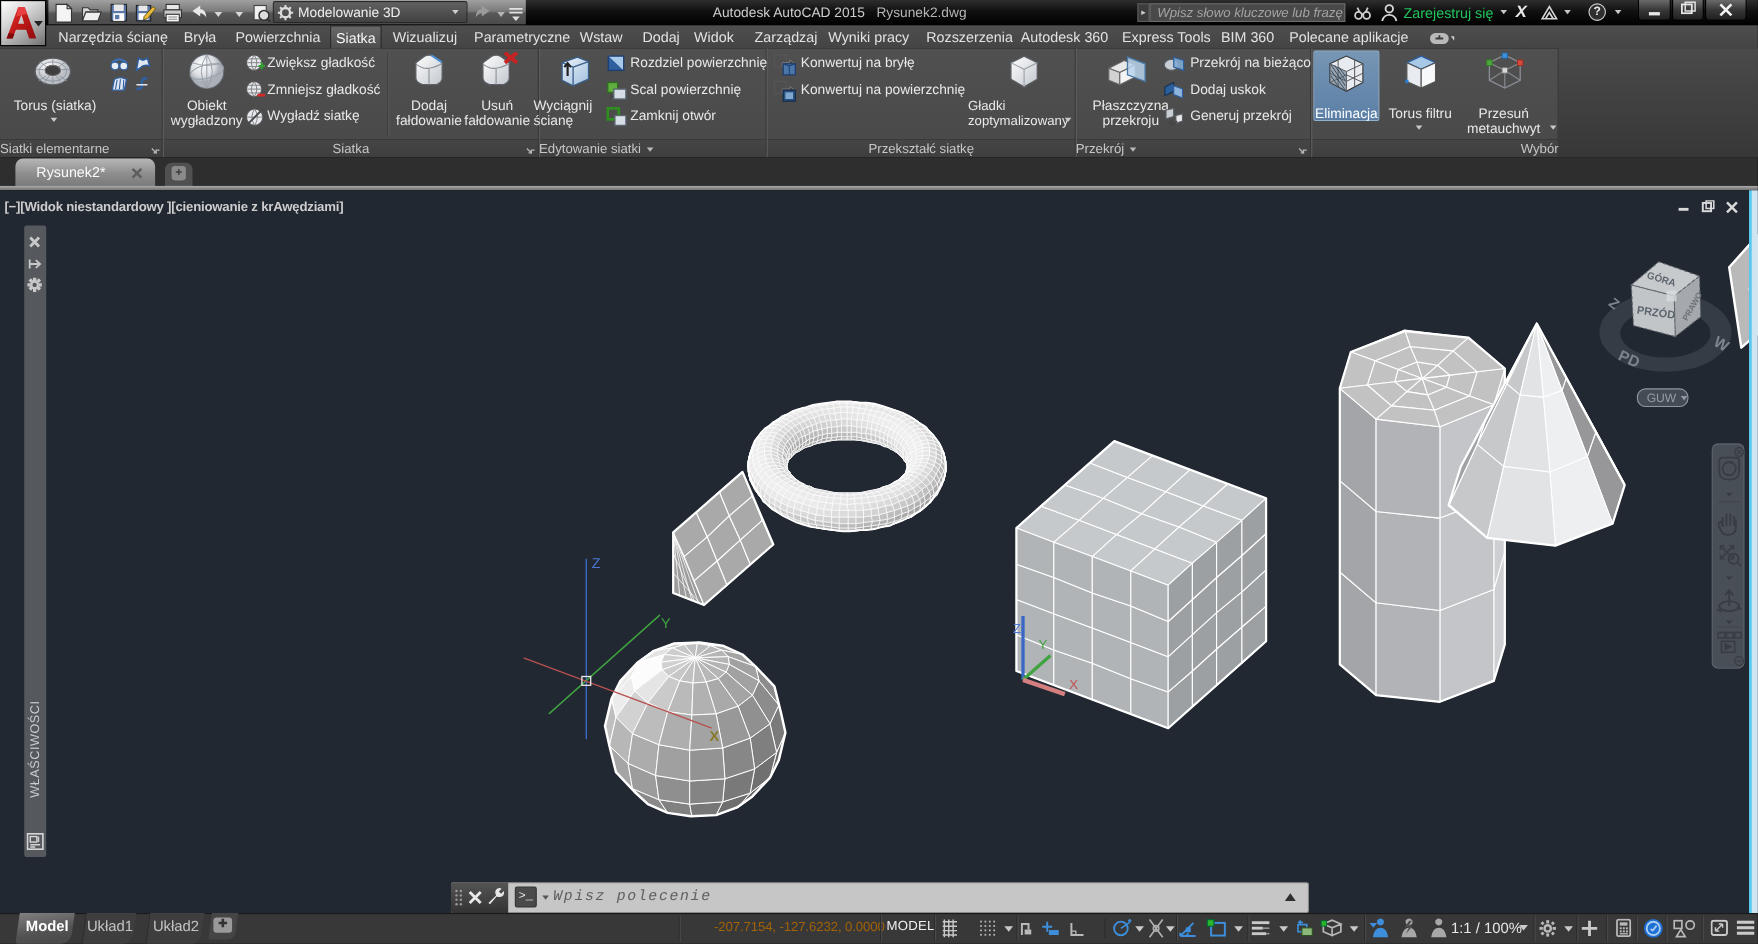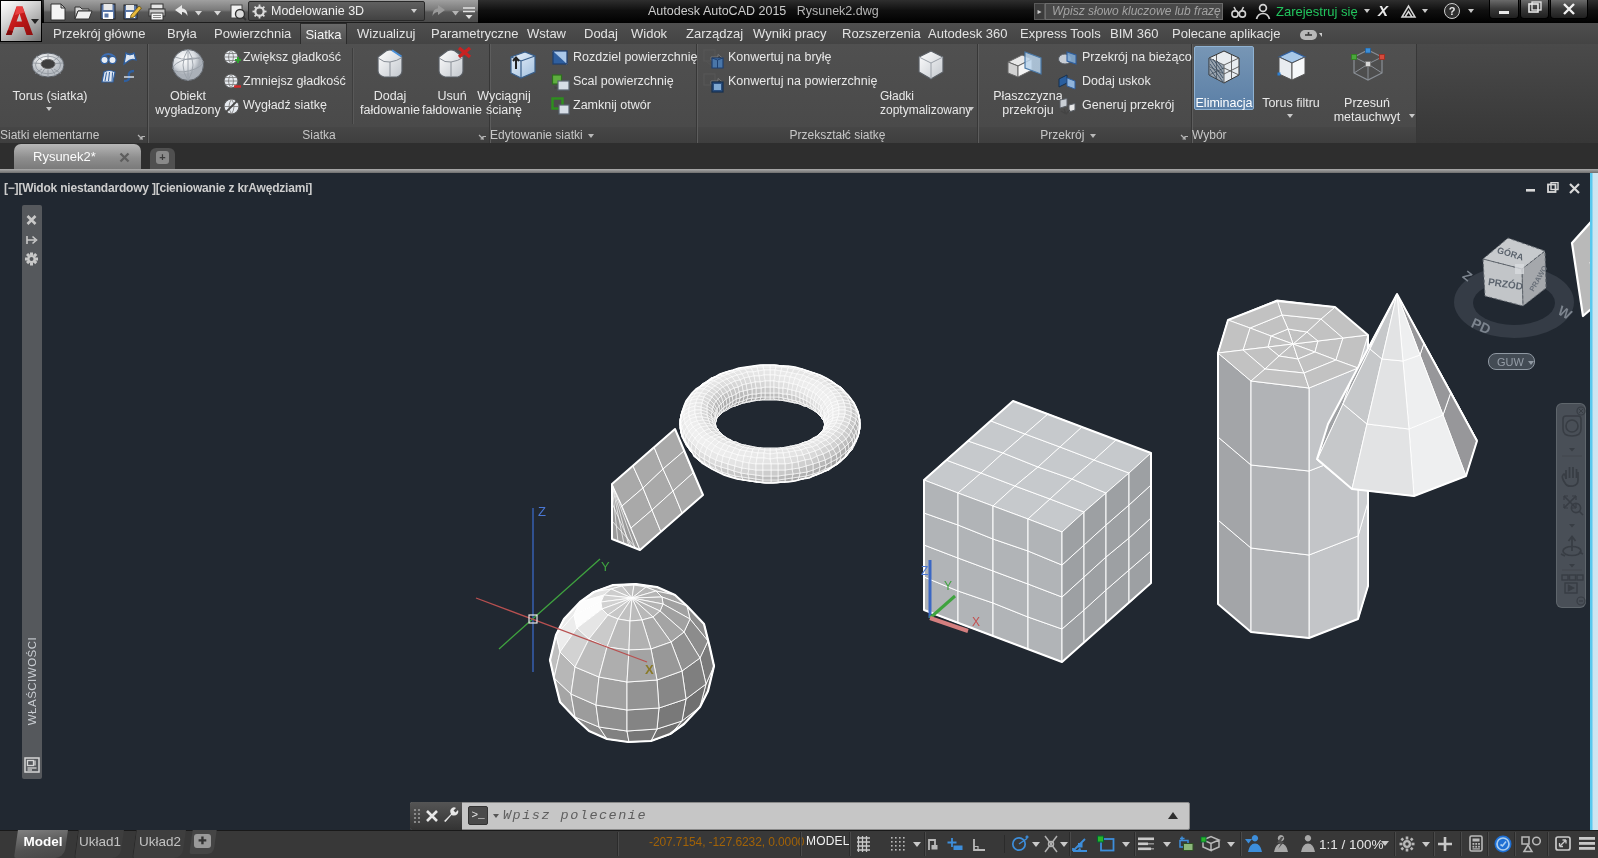--- a/index.html
+++ b/index.html
@@ -116,21 +116,21 @@
       </svg></div><div style="display:inline-block;width:29px;height:19px;background:linear-gradient(180deg,#6a6a6a,#383838 50%,#1f1f1f);border:1px solid #000;border-top:none;border-radius:0 0 4px 4px;vertical-align:top;margin-left:1px"><svg width="27" height="17">
         <rect x="8" y="4" width="9" height="8" fill="none" stroke="#e8e8e8" stroke-width="1.6"></rect>
         <rect x="11" y="2" width="9" height="8" fill="none" stroke="#e8e8e8" stroke-width="1.3"></rect>
       </svg></div><div style="display:inline-block;width:38px;height:19px;background:linear-gradient(180deg,#6a6a6a,#383838 50%,#1f1f1f);border:1px solid #000;border-top:none;border-radius:0 0 4px 4px;vertical-align:top;margin-left:1px"><svg width="36" height="17">
         <path d="M13 4 L23 14 M23 4 L13 14" stroke="#f0f0f0" stroke-width="2.4"></path>
       </svg></div>
 </div>
 
 <div class="abs" style="left:0;top:23px;width:1598px;height:21px;background:linear-gradient(180deg,#4e4e4e,#444444)"></div>
 <div class="abs" style="left:0;top:23px;width:1598px;height:21px;color:#e3e3e3;font-size:13px">
-<span class="abs" style="left:53px;top:3px">Przekrój główne</span>
+<span class="abs" style="left:53px;top:3px">Narzędzia ścianę</span>
 <span class="abs" style="left:167px;top:3px">Bryła</span>
 <span class="abs" style="left:214px;top:3px">Powierzchnia</span>
 <span class="abs" style="left:357px;top:3px">Wizualizuj</span>
 <span class="abs" style="left:431px;top:3px">Parametryczne</span>
 <span class="abs" style="left:527px;top:3px">Wstaw</span>
 <span class="abs" style="left:584px;top:3px">Dodaj</span>
 <span class="abs" style="left:631px;top:3px">Widok</span>
 <span class="abs" style="left:686px;top:3px">Zarządzaj</span>
 <span class="abs" style="left:753px;top:3px">Wyniki pracy</span>
 <span class="abs" style="left:842px;top:3px">Rozszerzenia</span>
@@ -255,21 +255,21 @@
       <defs>
         <linearGradient id="bc1" x1="0" y1="0" x2="0.8" y2="1">
           <stop offset="0" stop-color="#eaf2fb"></stop>
           <stop offset="1" stop-color="#a8c4e0"></stop>
         </linearGradient>
       </defs>
       <path d="M6 9 L20 4 L30 8 L30 24 L16 30 L6 25 Z" fill="url(#bc1)" stroke="#3a5f8a" stroke-width="1.2"></path>
       <path d="M6 9 L16 13 L16 30 M16 13 L30 8" fill="none" stroke="#3a5f8a" stroke-width="1.2"></path>
       <path d="M11 21 L11 10 M8 13 L11 9.5 L14 13" fill="none" stroke="#222" stroke-width="2"></path>
     </svg>
-<div class="abs" style="left:466px;top:45px;width:76px;text-align:center">Wyciągnij<br>ścianę</div>
+<div class="abs" style="left:485px;top:45px;width:76px;text-align:left">Wyciągnij<br>ścianę</div>
 <svg class="abs" style="left:551px;top:5px" width="20" height="19" viewBox="0 0 20 19">
       <rect x="2" y="2" width="14" height="13" fill="#2f5f9f"></rect>
       <path d="M2 2 L16 15" stroke="#fff" stroke-width="1.4"></path>
       <path d="M2 2 h14 v13" fill="#9fc0e8" stroke="none"></path>
       <path d="M2 2 L16 2 L16 15 Z" fill="#aac8ea"></path>
       <path d="M2 2 L16 15 L2 15 Z" fill="#2f5f9f"></path>
       <rect x="2" y="2" width="14" height="13" fill="none" stroke="#1e3f6f" stroke-width="1.2"></rect>
     </svg>
 <div class="abs" style="left:573px;top:6px">Rozdziel powierzchnię</div>
 <svg class="abs" style="left:551px;top:29px" width="20" height="19" viewBox="0 0 20 19">
@@ -368,25 +368,25 @@
 <div class="abs" style="left:0;top:1px;width:148px;">Siatki elementarne</div>
 <svg class="abs" style="left:137px;top:4px" width="9" height="9">
       <path d="M1 4 L5 8 L5 5.5 L8 5.5 M5 8 L2.5 8" stroke="#b5b5b5" stroke-width="1.2" fill="none"></path>
     </svg>
 <div class="abs" style="left:148px;top:1px;width:342px;text-align:center">Siatka</div>
 <svg class="abs" style="left:478px;top:4px" width="9" height="9">
       <path d="M1 4 L5 8 L5 5.5 L8 5.5 M5 8 L2.5 8" stroke="#b5b5b5" stroke-width="1.2" fill="none"></path>
     </svg>
 <div class="abs" style="left:490px;top:1px;width:207px;text-align:left">Edytowanie siatki <span class="caret" style="border-top-color:#b9b9b9;margin-left:2px"></span></div>
 <div class="abs" style="left:697px;top:1px;width:281px;text-align:center">Przekształć siatkę</div>
-<div class="abs" style="left:978px;top:1px;width:180px;text-align:center">Przekrój <span class="caret" style="border-top-color:#b9b9b9;margin-left:2px"></span></div>
+<div class="abs" style="left:978px;top:1px;width:180px;">Przekrój <span class="caret" style="border-top-color:#b9b9b9;margin-left:2px"></span></div>
 <svg class="abs" style="left:1180px;top:4px" width="9" height="9">
       <path d="M1 4 L5 8 L5 5.5 L8 5.5 M5 8 L2.5 8" stroke="#b5b5b5" stroke-width="1.2" fill="none"></path>
     </svg>
-<div class="abs" style="left:1192px;top:1px;width:225px;text-align:left">Wybór</div>
+<div class="abs" style="left:1192px;top:1px;width:225px;text-align:right">Wybór</div>
 </div>
 
 <div class="abs" style="left:0;top:143px;width:1598px;height:26px;background:#2e2e2e"></div>
 <div class="abs" style="left:14px;top:144px;width:127px;height:25px;background:linear-gradient(180deg,#b7b7b7,#8e8e8e 55%,#7a7a7a);border-radius:7px 7px 0 0;color:#fbfbfb;font-size:13px"><span style="margin-left:19px;line-height:26px">Rysunek2*</span><svg width="11" height="11" style="position:absolute;right:11px;top:8px" viewBox="0 0 11 11">
       <path d="M1.5 1.5 L9.5 9.5 M9.5 1.5 L1.5 9.5" stroke="#5e5e5e" stroke-width="2.3"></path>
     </svg></div>
 <div class="abs" style="left:150px;top:148px;width:25px;height:21px;background:#505050;border-radius:6px 6px 0 0"></div>
 <div class="abs" style="left:156px;top:151px;width:13px;height:13px;background:#8a8a8a;border-radius:3px;text-align:center;color:#3c3c3c;font-size:11px;font-weight:bold;line-height:13px">+</div>
 <div class="abs" style="left:0;top:169px;width:1598px;height:4px;background:linear-gradient(180deg,#ababab,#6f6f6f)"></div>
 

